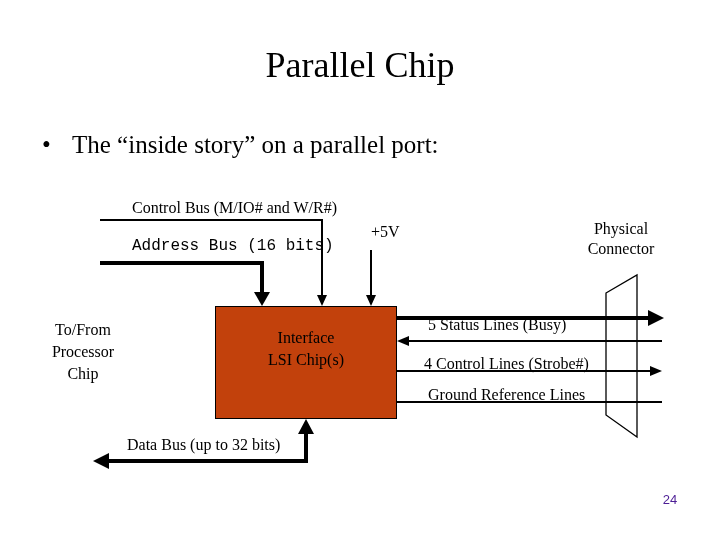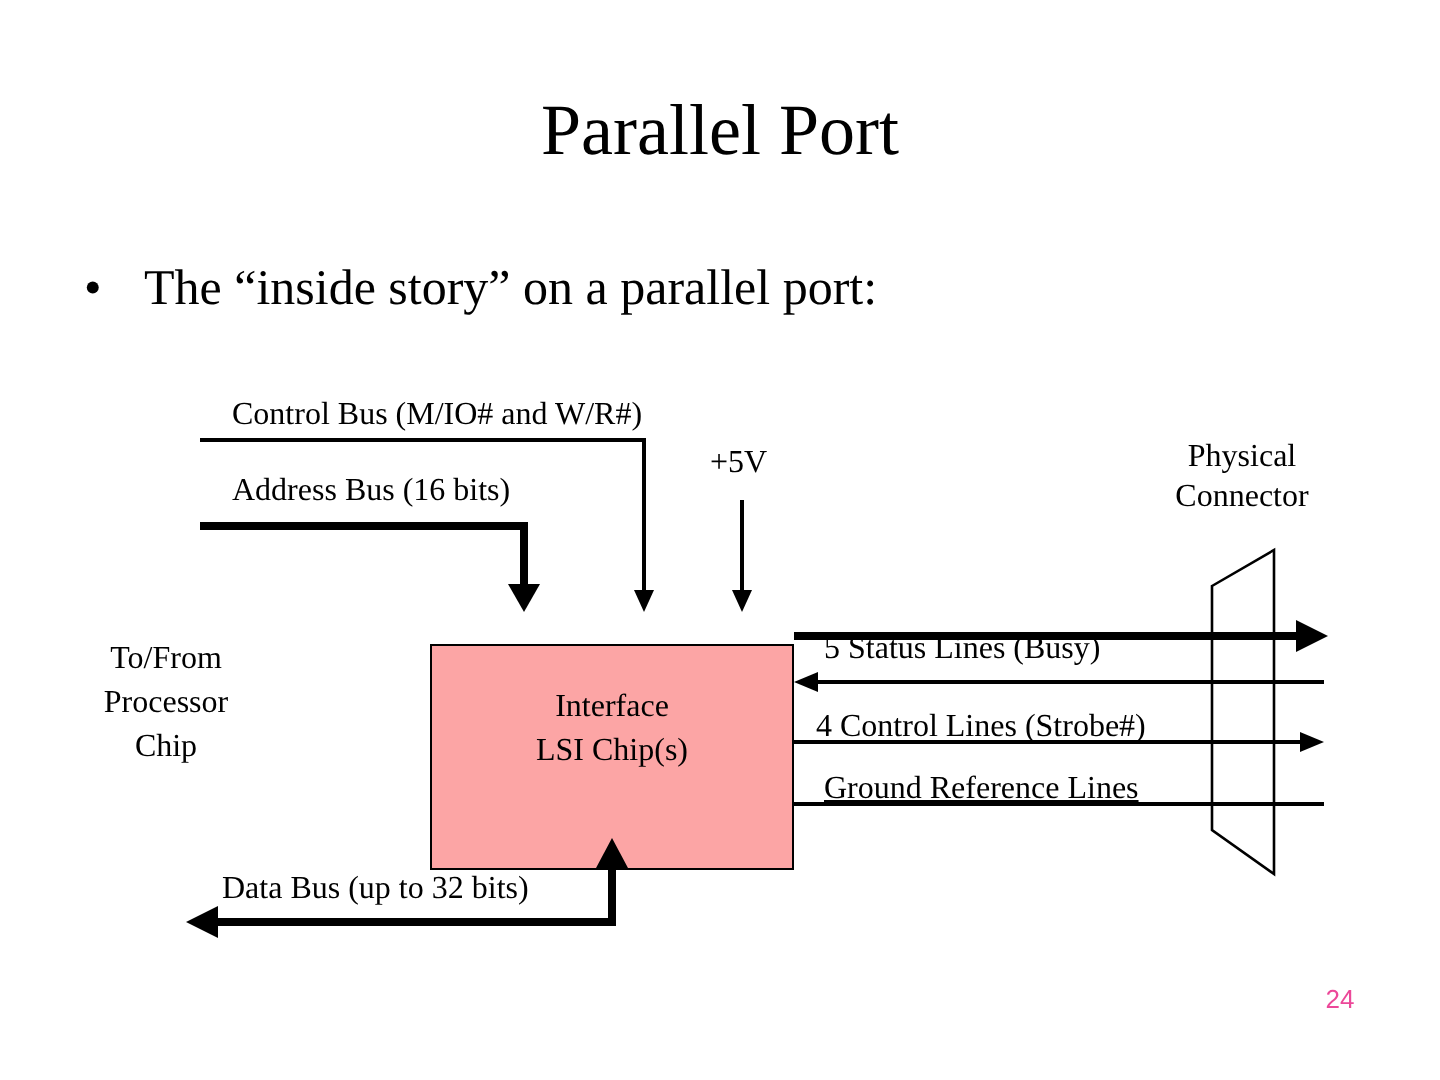--- a/index.html
+++ b/index.html
@@ -10,52 +10,52 @@
   }
   .title {
     position:absolute; left:0; right:0; top:44px;
     text-align:center; font-size:36px; line-height:42px;
   }
   .bullet-row {
     position:absolute; left:42px; top:128px; right:20px;
     display:flex; font-size:25px; line-height:34px;
   }
   .bullet-glyph { width:30px; flex:0 0 30px; }
-  .lbl { position:absolute; font-size:16px; line-height:18px; white-space:nowrap; }
+  .lbl { position:absolute; font-size:16px; line-height:18px; white-space:nowrap;margin-left:16px; }
   .mlabel { position:absolute; font-size:16px; text-align:center; }
   .pc-label { left:564px; top:219px; width:114px; line-height:20px; }
   .proc-label { left:28px; top:319px; width:110px; line-height:22px; }
   .chip-box {
-    position:absolute; left:215px; top:322px; width:182px; height:113px;
-    border:1.5px solid #000; box-sizing:border-box; background:#fca5a5;
+    position:absolute; left:215px; top:306px; width:182px; height:113px;
+    border:1.5px solid #000; box-sizing:border-box; background:#c2410c;
   }
   .chip-text {
     position:absolute; top:20px; left:0; right:0;
     text-align:center; font-size:16px; line-height:22px;
   }
   .page-num {
     position:absolute; left:652px; top:492px; width:36px; text-align:center;
-    font-family:"Liberation Sans","DejaVu Sans",sans-serif; font-size:13px; color:#ec4899;
+    font-family:"Liberation Sans","DejaVu Sans",sans-serif; font-size:13px; color:#4c1d95;
   }
   svg.overlay { position:absolute; left:0; top:0; pointer-events:none; }
 </style>
 </head>
 <body>
 
 <div class="slide">
 
-  <div class="title">Parallel Port</div>
+  <div class="title">Parallel Chip</div>
 
   <div class="bullet-row">
     <span class="bullet-glyph">•</span>
     <span>The “inside story” on a parallel port:</span>
   </div>
 
   <div class="lbl" style="left:116px; top:199px;">Control Bus (M/IO# and W/R#)</div>
-  <div class="lbl" style="left:116px; top:237px;">Address Bus (16 bits)</div>
+  <div class="lbl" style="left:116px; top:237px;font-family:Liberation Mono, monospace;">Address Bus (16 bits)</div>
   <div class="lbl" style="left:355px; top:223px;">+5V</div>
 
   <div class="mlabel proc-label">
     <div>To/From</div>
     <div>Processor</div>
     <div>Chip</div>
   </div>
 
   <div class="mlabel pc-label">
     <div>Physical</div>
@@ -64,21 +64,21 @@
 
   <div class="chip-box">
     <div class="chip-text">
       <div>Interface</div>
       <div>LSI Chip(s)</div>
     </div>
   </div>
 
   <div class="lbl" style="left:412px; top:316px;">5 Status Lines (Busy)</div>
   <div class="lbl" style="left:408px; top:355px;">4 Control Lines (Strobe#)</div>
-  <div class="lbl" style="left:412px; top:386px;text-decoration:underline;">Ground Reference Lines</div>
+  <div class="lbl" style="left:412px; top:386px;">Ground Reference Lines</div>
   <div class="lbl" style="left:111px; top:436px;">Data Bus (up to 32 bits)</div>
 
   <div class="page-num">24</div>
 
   <svg class="overlay" width="720" height="540" viewBox="0 0 720 540">
     <g stroke="#000" fill="none">
       <polyline points="100,220 322,220 322,297" stroke-width="2"></polyline>
       <polyline points="100,263 262,263 262,294" stroke-width="4"></polyline>
       <line x1="371" y1="250" x2="371" y2="297" stroke-width="2"></line>
       <line x1="397" y1="318" x2="650" y2="318" stroke-width="4"></line>

